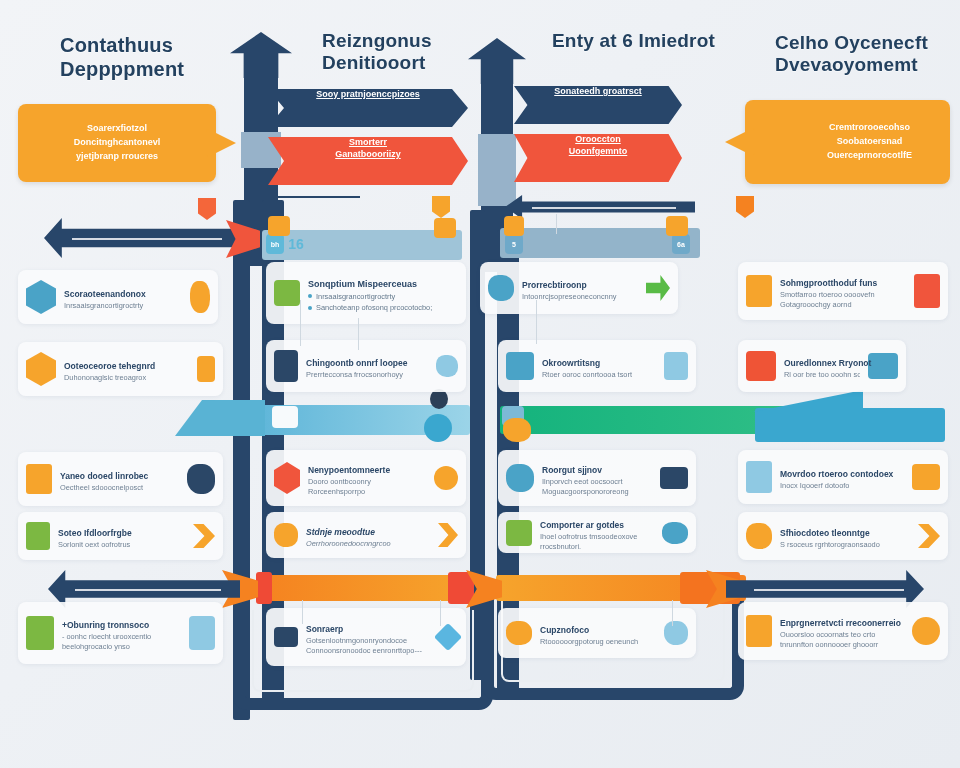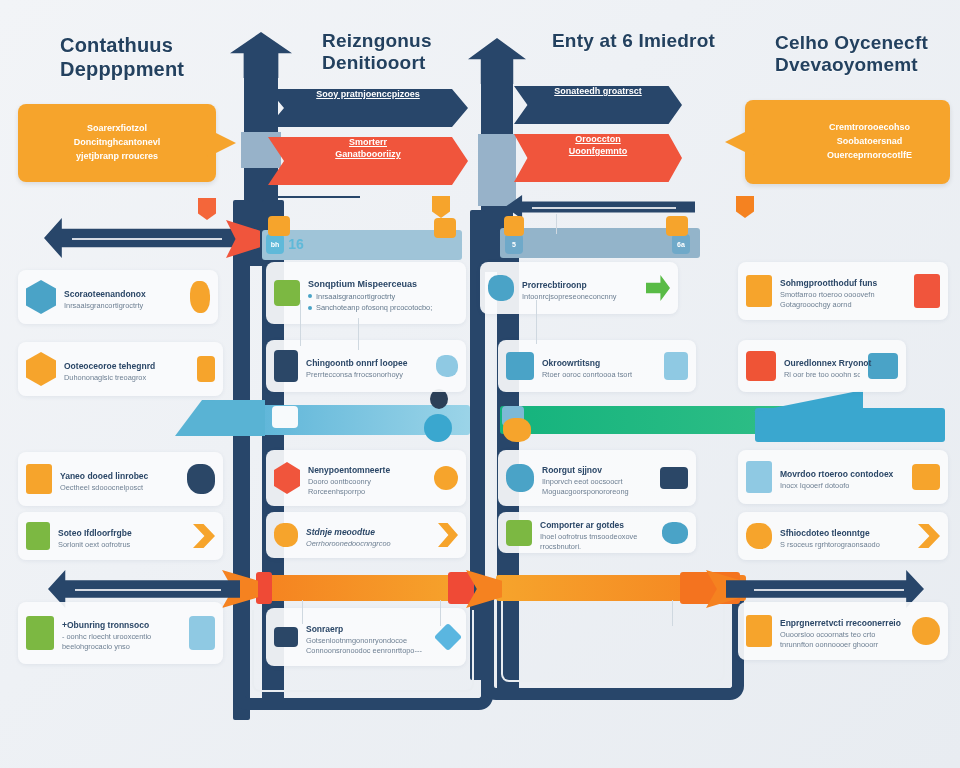--- a/index.html
+++ b/index.html
@@ -421,20 +421,28 @@
     <span class="txt">
       <span class="t">Comporter ar gotdes</span>
       <span class="s">
         <div>Ihoel oofrotrus tmsoodeoxove</div>
         <div>rrocsbnutori.</div>
       </span>
     </span>
     <span class="ic blob" style="width:26px;height:22px;background:#4aa3c7;"></span>
   </div>
 
+  <div class="card" style="left:498px; top:608px; width:198px; height:50px;">
+    <span class="ic blob" style="width:26px;height:24px;background:#f6a42c;"></span>
+    <span class="txt">
+      <span class="t">Cupznofoco</span>
+      <span class="s"><div>Rtoooooorgpotorug oeneunch</div></span>
+    </span>
+    <span class="ic blob" style="width:24px;height:24px;background:#8fc9e3;"></span>
+  </div>
 
   <div class="card" style="left:738px; top:262px; width:210px; height:58px;">
     <span class="ic doc" style="width:26px;height:32px;background:#f6a42c;"></span>
     <span class="txt">
       <span class="t">Sohmgprootthoduf funs</span>
       <span class="s">
         <div>Smotfarroo rtoeroo oooovefn</div>
         <div>Gotagrooochgy aornd</div>
       </span>
     </span>

